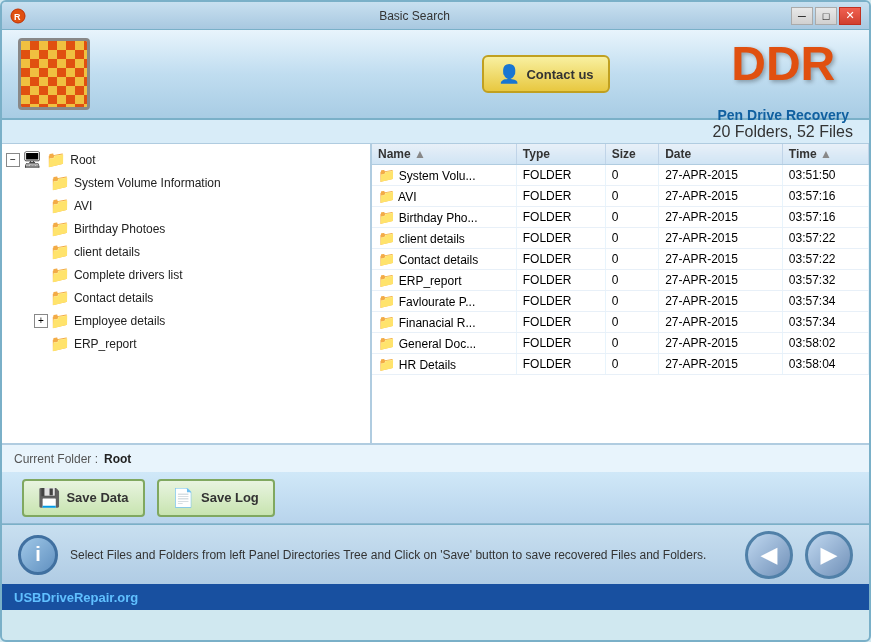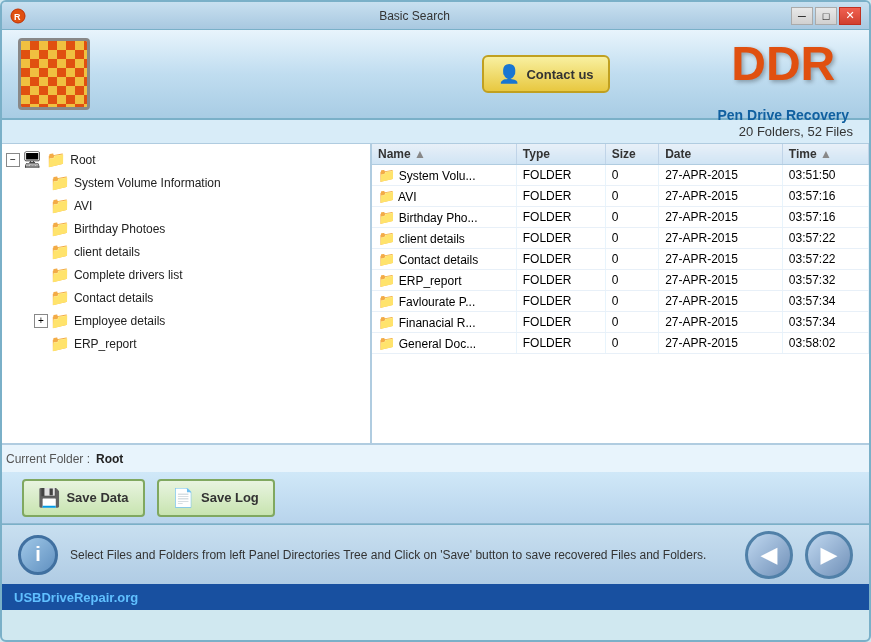--- a/index.html
+++ b/index.html
@@ -107,21 +107,21 @@
     }
 
     
     .file-count-bar {
       background: #d8ecf8;
       height: 24px;
       display: flex;
       align-items: center;
       justify-content: flex-end;
       padding: 0 16px;
-      font-size: 13px;
+      font-size: 16px;
       color: #333;
       border-bottom: 1px solid #b0cce0;
     }
 
     
     .main-content {
       display: flex;
       height: 300px;
       background: white;
       margin: 0;
@@ -201,21 +201,21 @@
       overflow-y: auto;
       overflow-x: auto;
     }
 
     
     .current-folder-bar {
       background: #e8f4fc;
       height: 28px;
       display: flex;
       align-items: center;
-      padding: 0 4px;
+      padding: 0 12px;
       font-size: 12px;
       color: #333;
       border-top: 1px solid #b0cce0;
     }
     .current-folder-label { margin-right: 6px; color: #555; }
     .current-folder-value { font-weight: bold; color: #222; }
 
     
     .save-bar {
       background: linear-gradient(to bottom, #d0e8f8, #b8d4ec);
@@ -460,20 +460,27 @@
               <td>27-APR-2015</td>
               <td>03:57:34</td>
             </tr>
             <tr>
               <td><span style="font-size:14px;">📁</span> General Doc...</td>
               <td>FOLDER</td>
               <td>0</td>
               <td>27-APR-2015</td>
               <td>03:58:02</td>
             </tr>
+            <tr>
+              <td><span style="font-size:14px;">📁</span> HR Details</td>
+              <td>FOLDER</td>
+              <td>0</td>
+              <td>27-APR-2015</td>
+              <td>03:58:04</td>
+            </tr>
           </tbody>
       </table>
     </div>
   </div>
 </div>
 
 <div class="current-folder-bar">
   <span class="current-folder-label">Current Folder :</span>
   <span class="current-folder-value">Root</span>
 </div>

